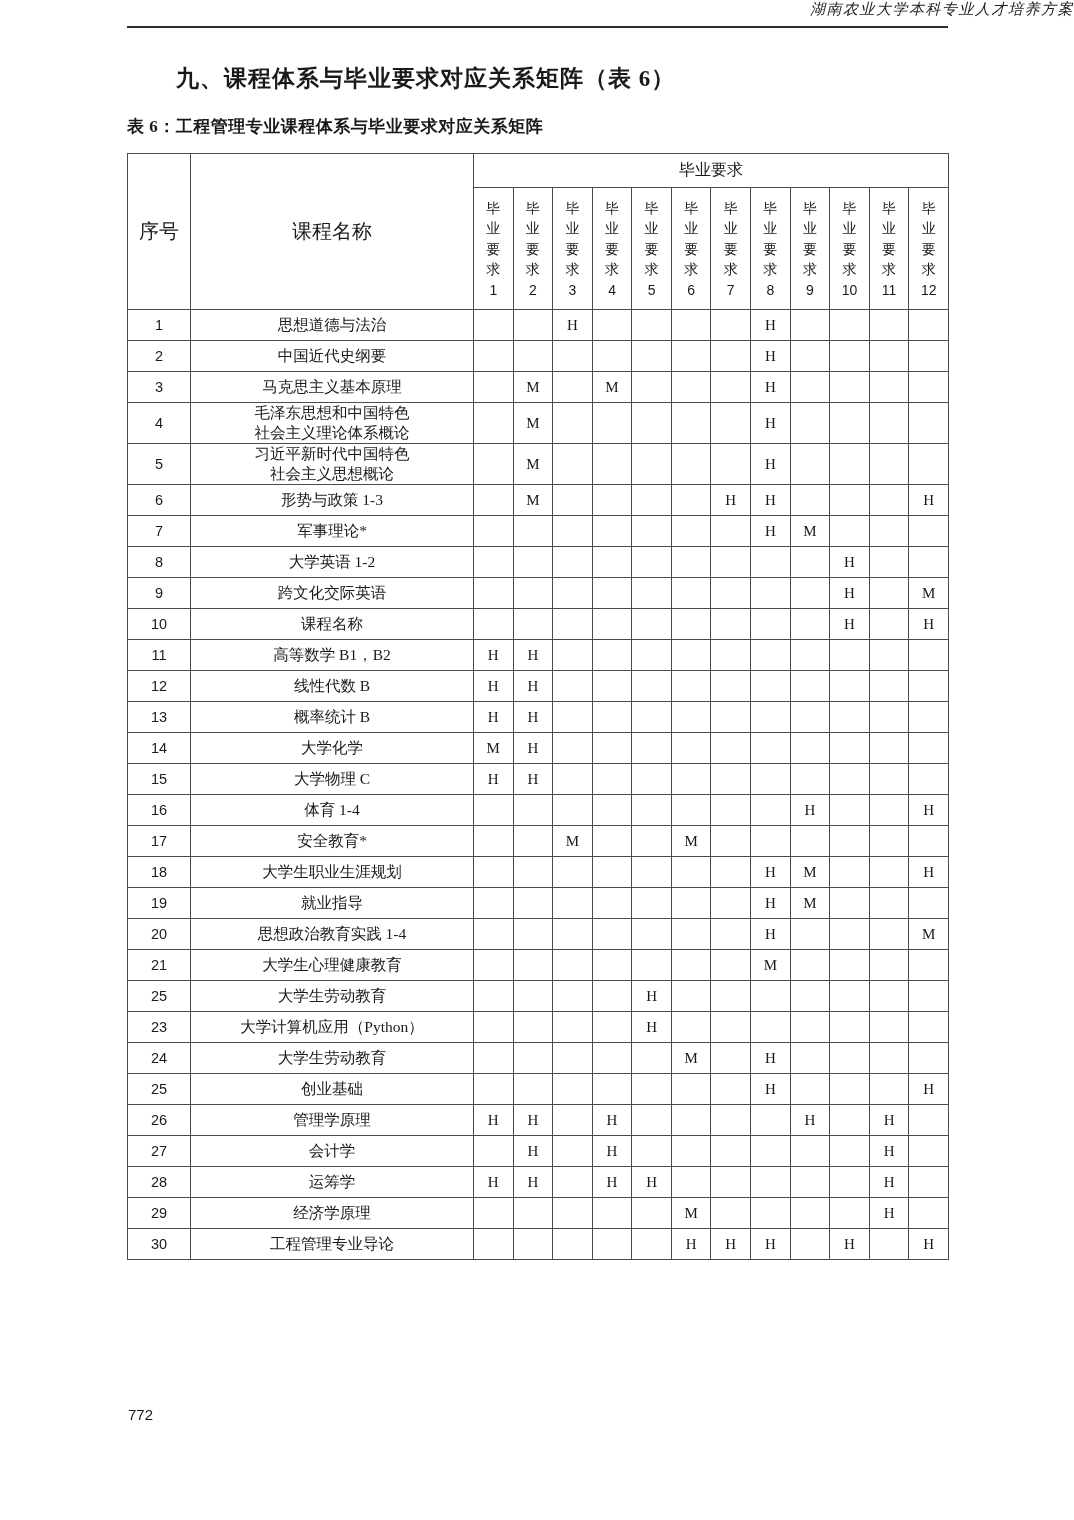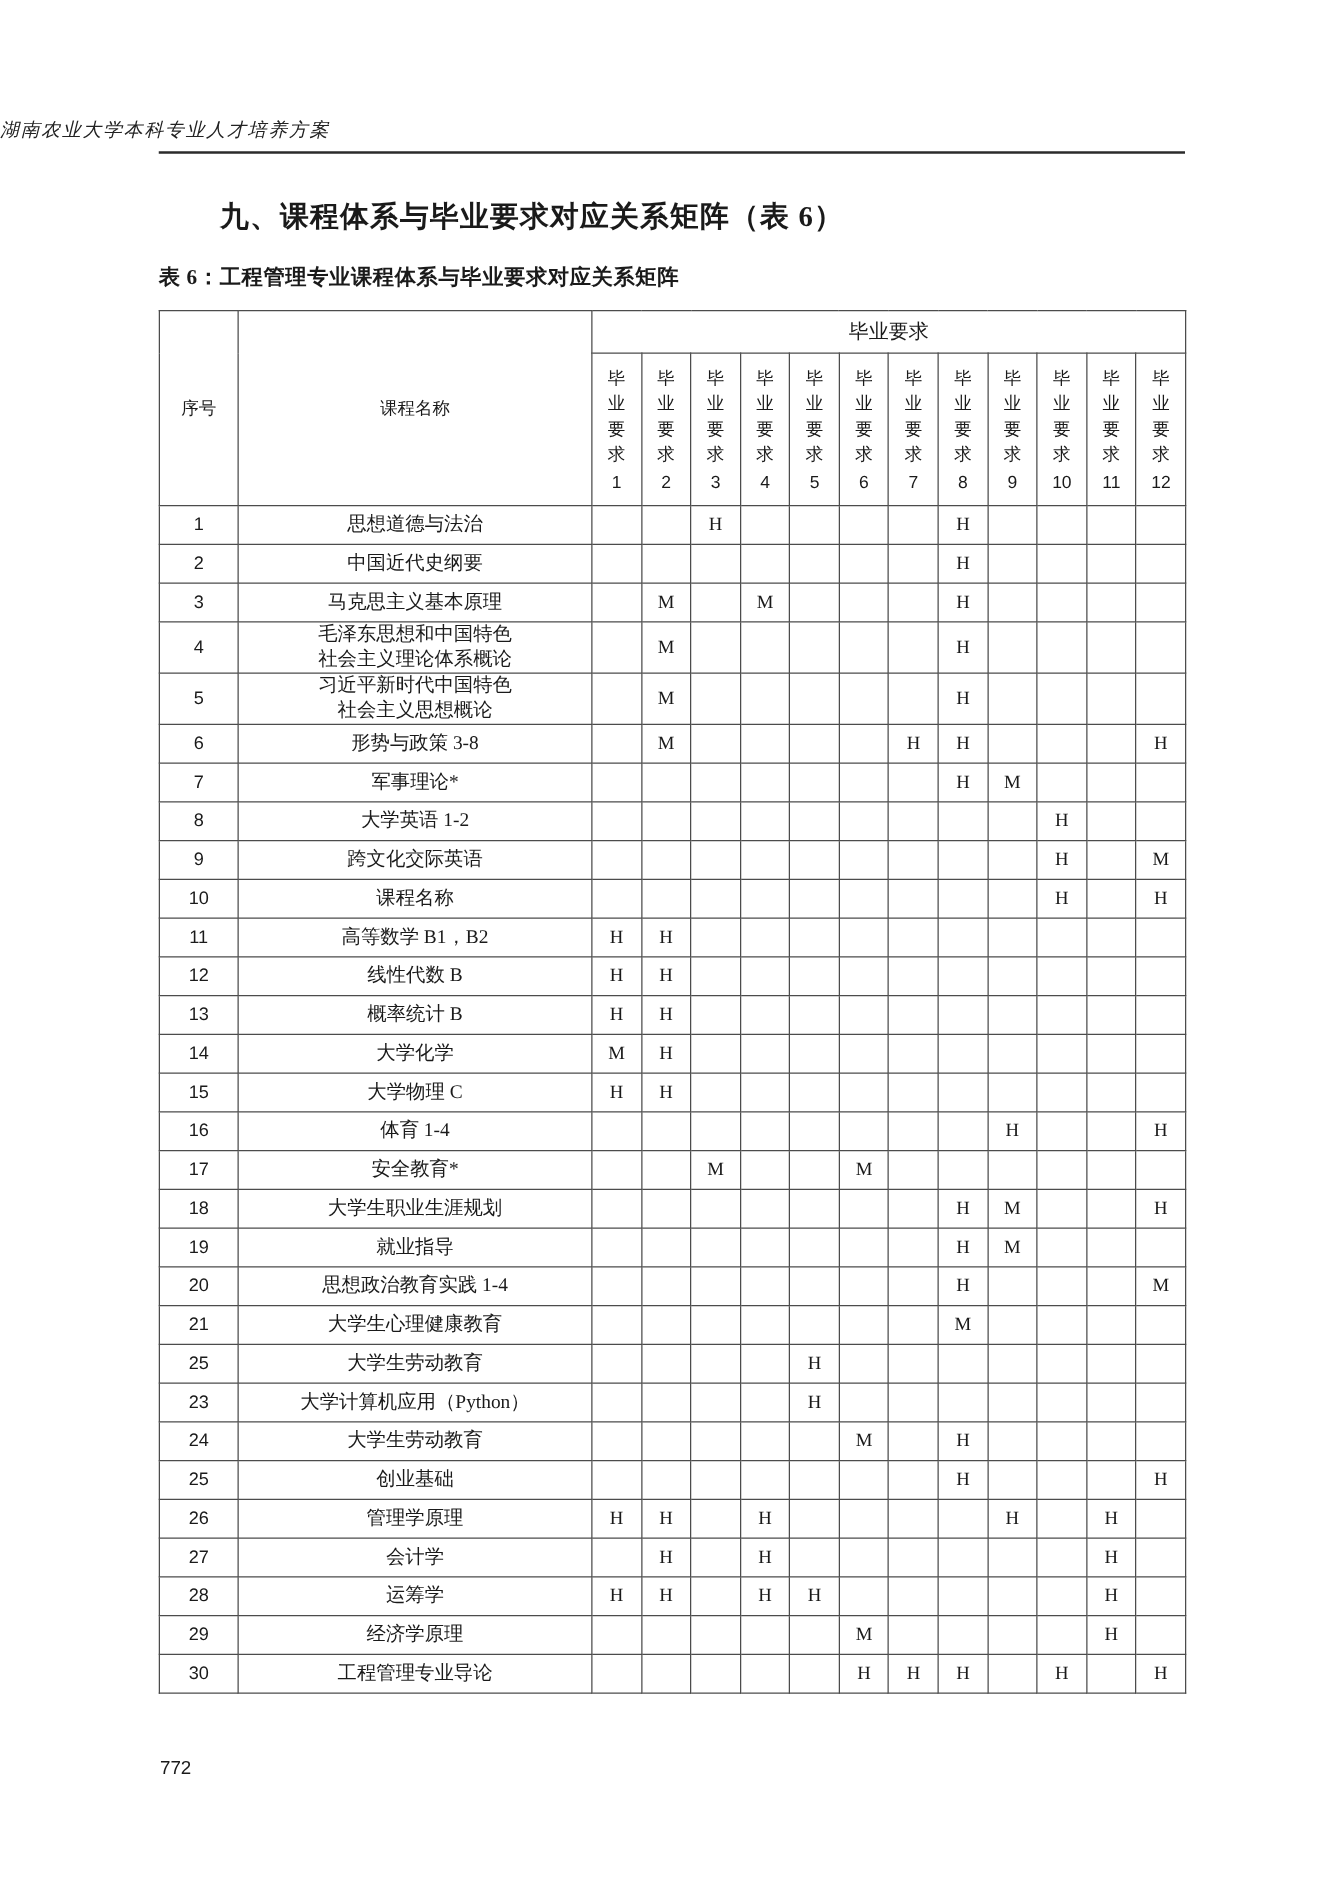--- a/index.html
+++ b/index.html
@@ -5,22 +5,21 @@
   html, body { margin: 0; padding: 0; }
   body {
     width: 1074px; height: 1520px;
     background: #ffffff;
     color: #1a1a1a;
     font-family: "Liberation Serif", "DejaVu Serif", serif;
     position: relative;
     overflow: hidden;
   }
   .doc-header {
-    padding-top: 95px;
-    text-align: left;
+    text-align: right;
     font-style: italic;
     font-size: 15px;
     letter-spacing: 1.5px;
     color: #222;
   }
   .header-rule {
     width: 821px;
     margin: 7px 0 0 127px;
     border: none;
     border-top: 2px solid #2b2b2b;
@@ -47,21 +46,21 @@
     margin: 15px 0 0 127px;
   }
   table.matrix th, table.matrix td {
     border: 1px solid #4c4c4c;
     padding: 0;
     text-align: center;
     vertical-align: middle;
     font-weight: normal;
     overflow: hidden;
   }
-  .index-th, .course-th { font-size: 14px; }
+  .index-th, .course-th { font-size: 20px; }
   .group-th { height: 33px; font-size: 16px; }
   .req-th { height: 121px; vertical-align: middle; padding: 2px 0; }
   .vchar { font-size: 14px; line-height: 20.5px; }
   .vnum {
     font-family: "Liberation Sans", "DejaVu Sans", sans-serif;
     font-size: 14px; line-height: 17px; margin-top: 1px;
   }
   .no-cell {
     font-family: "Liberation Sans", "DejaVu Sans", sans-serif;
     font-size: 14.5px;
@@ -268,21 +267,21 @@
         <td class="mark-cell"></td>
         <td class="mark-cell"></td>
         <td class="mark-cell">H</td>
         <td class="mark-cell"></td>
         <td class="mark-cell"></td>
         <td class="mark-cell"></td>
         <td class="mark-cell"></td>
       </tr>
       <tr>
         <td class="no-cell">6</td>
-        <td class="course-cell">形势与政策 3-8</td>
+        <td class="course-cell">形势与政策 1-3</td>
         <td class="mark-cell"></td>
         <td class="mark-cell">M</td>
         <td class="mark-cell"></td>
         <td class="mark-cell"></td>
         <td class="mark-cell"></td>
         <td class="mark-cell"></td>
         <td class="mark-cell">H</td>
         <td class="mark-cell">H</td>
         <td class="mark-cell"></td>
         <td class="mark-cell"></td>

